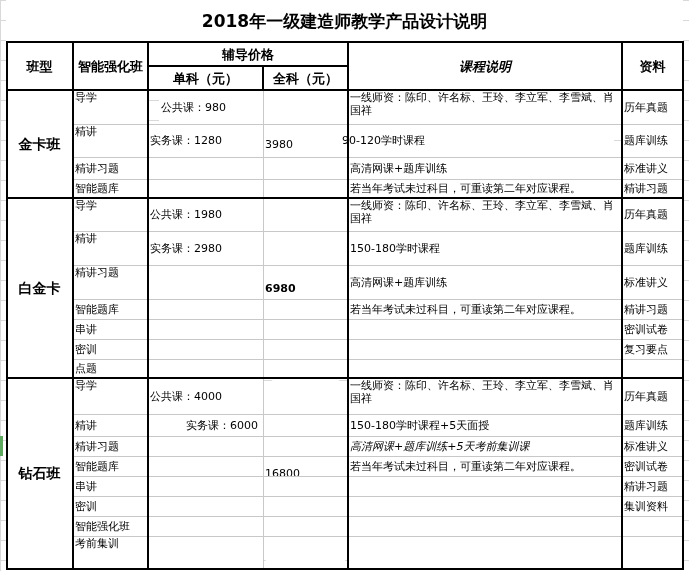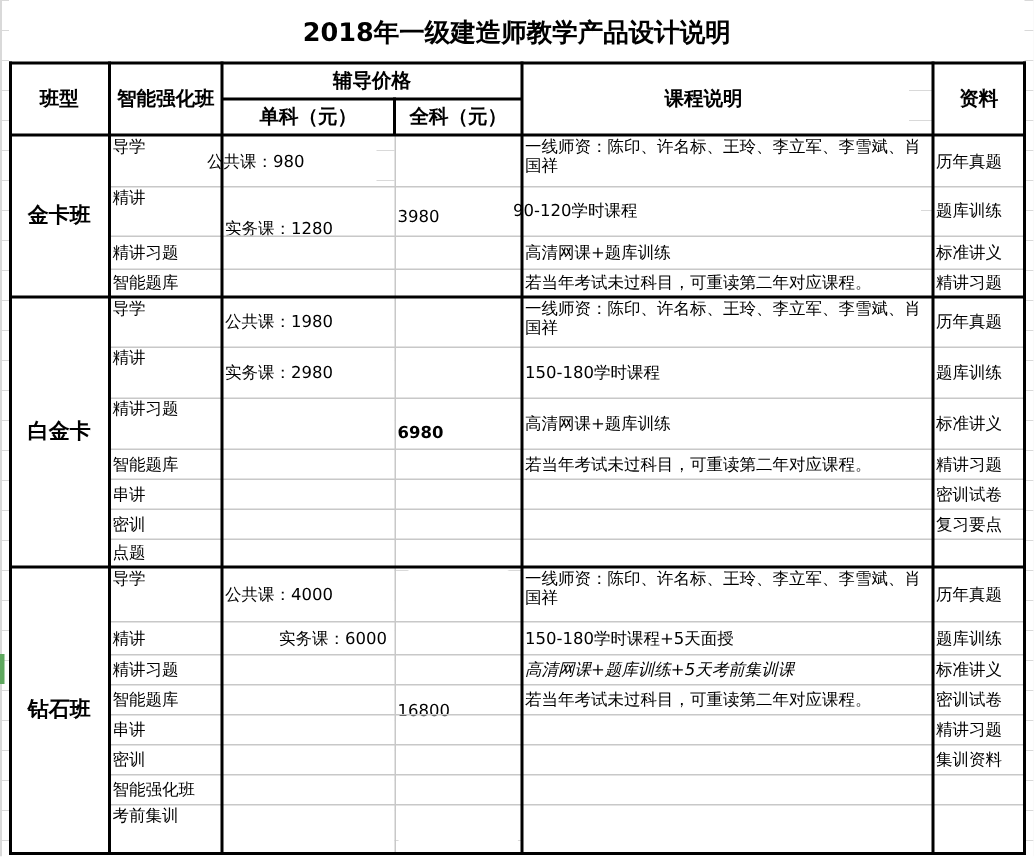--- a/index.html
+++ b/index.html
@@ -32,30 +32,30 @@
 <div class="grid-bg"></div>
 <div class="sel-marker"></div>
 
 <div class="title">2018年一级建造师教学产品设计说明</div>
 
 <div class="cell hdr" style="left:6px;top:42px;width:67px;height:48px;">班型</div>
 <div class="cell hdr" style="left:73px;top:42px;width:75px;height:48px;">智能强化班</div>
 <div class="cell hdr" style="left:148px;top:42px;width:200px;height:24px;">辅导价格</div>
 <div class="cell hdr" style="left:148px;top:66px;width:115px;height:24px;text-align:center;">单科（元）</div>
 <div class="cell hdr" style="left:263px;top:66px;width:85px;height:24px;">全科（元）</div>
-<div class="cell hdr" style="left:332px;top:42px;width:274px;height:48px;">课程说明</div>
+<div class="cell hdr" style="left:348px;top:42px;width:274px;height:48px;font-style:italic;">课程说明</div>
 <div class="cell hdr" style="left:622px;top:42px;width:61px;height:48px;">资料</div>
 
 <div class="cell ctr class-name" style="left:6px;top:90px;width:67px;height:108px;">金卡班</div>
 <div class="cell top" style="left:73px;top:90px;width:75px;height:34px;">导学</div>
 <div class="cell top" style="left:73px;top:124px;width:75px;height:33px;">精讲</div>
 <div class="cell vctr" style="left:73px;top:157px;width:75px;height:22px;">精讲习题</div>
 <div class="cell vctr" style="left:73px;top:179px;width:75px;height:19px;">智能题库</div>
-<div class="cell vctr" style="left:136px;top:90px;width:115px;height:34px;">公共课：980</div>
-<div class="cell vctr" style="left:148px;top:136px;width:115px;height:33px;">实务课：1280</div>
+<div class="cell vctr" style="left:159px;top:90px;width:115px;height:34px;">公共课：980</div>
+<div class="cell vctr" style="left:148px;top:124px;width:115px;height:33px;">实务课：1280</div>
 <div class="cell" style="left:148px;top:157px;width:115px;height:22px;"></div>
 <div class="cell" style="left:148px;top:179px;width:115px;height:19px;"></div>
 <div class="cell vctr" style="left:263px;top:90px;width:85px;height:108px;">3980</div>
 <div class="cell top" style="left:348px;top:90px;width:274px;height:34px;">一线师资：陈印、许名标、王玲、李立军、李雪斌、肖国祥</div>
 <div class="cell vctr" style="left:340px;top:124px;width:274px;height:33px;">90-120学时课程</div>
 <div class="cell vctr" style="left:348px;top:157px;width:274px;height:22px;">高清网课+题库训练</div>
 <div class="cell vctr" style="left:348px;top:179px;width:274px;height:19px;">若当年考试未过科目，可重读第二年对应课程。</div>
 <div class="cell vctr" style="left:622px;top:90px;width:61px;height:34px;">历年真题</div>
 <div class="cell vctr" style="left:622px;top:124px;width:61px;height:33px;">题库训练</div>
 <div class="cell vctr" style="left:622px;top:157px;width:61px;height:22px;">标准讲义</div>

